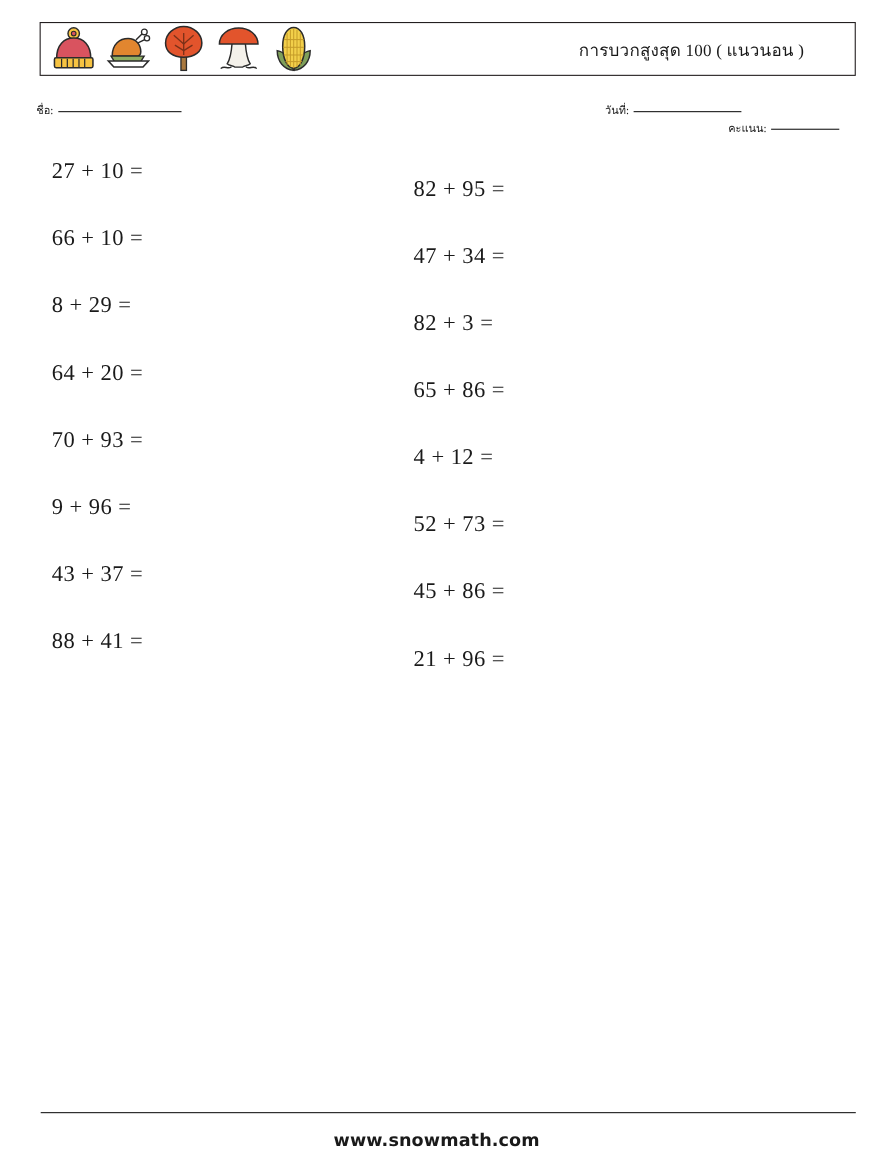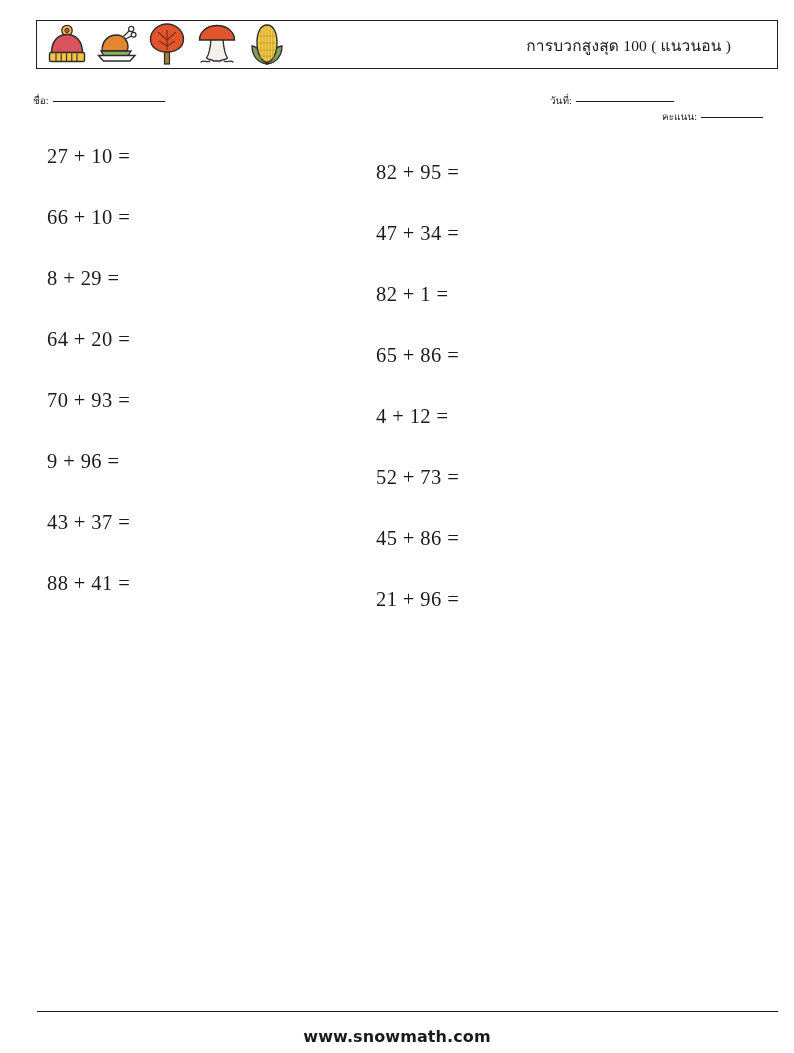--- a/index.html
+++ b/index.html
@@ -232,21 +232,21 @@
   <div class="prob-row">
     <div class="prob-cell col-left">27 + 10 =</div>
     <div class="prob-cell col-right">82 + 95 =</div>
   </div>
   <div class="prob-row">
     <div class="prob-cell col-left">66 + 10 =</div>
     <div class="prob-cell col-right">47 + 34 =</div>
   </div>
   <div class="prob-row">
     <div class="prob-cell col-left">8 + 29 =</div>
-    <div class="prob-cell col-right">82 + 1 =</div>
+    <div class="prob-cell col-right">82 + 3 =</div>
   </div>
   <div class="prob-row">
     <div class="prob-cell col-left">64 + 20 =</div>
     <div class="prob-cell col-right">65 + 86 =</div>
   </div>
   <div class="prob-row">
     <div class="prob-cell col-left">70 + 93 =</div>
     <div class="prob-cell col-right">4 + 12 =</div>
   </div>
   <div class="prob-row">

